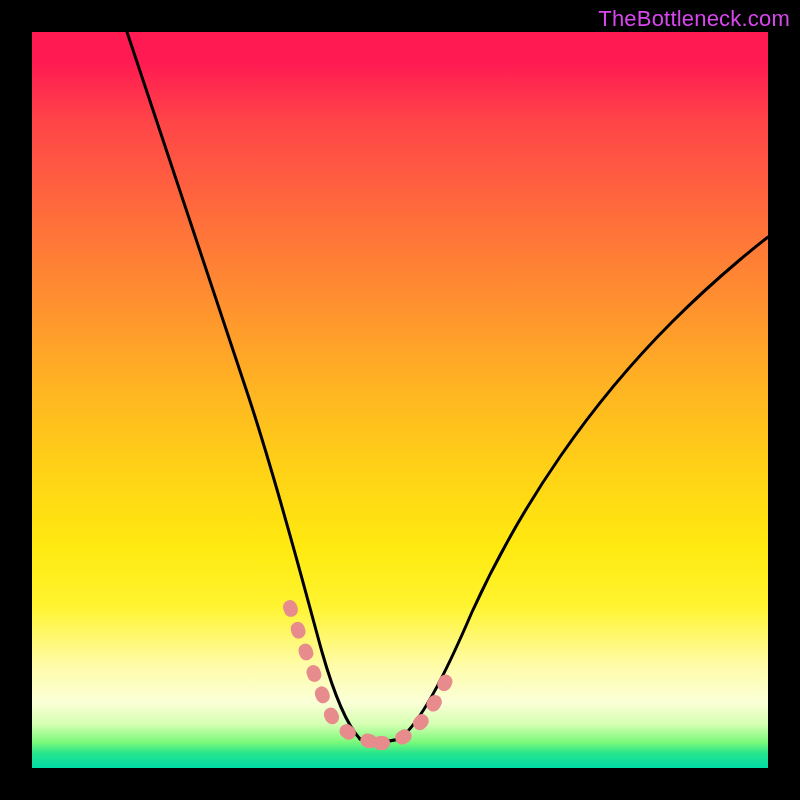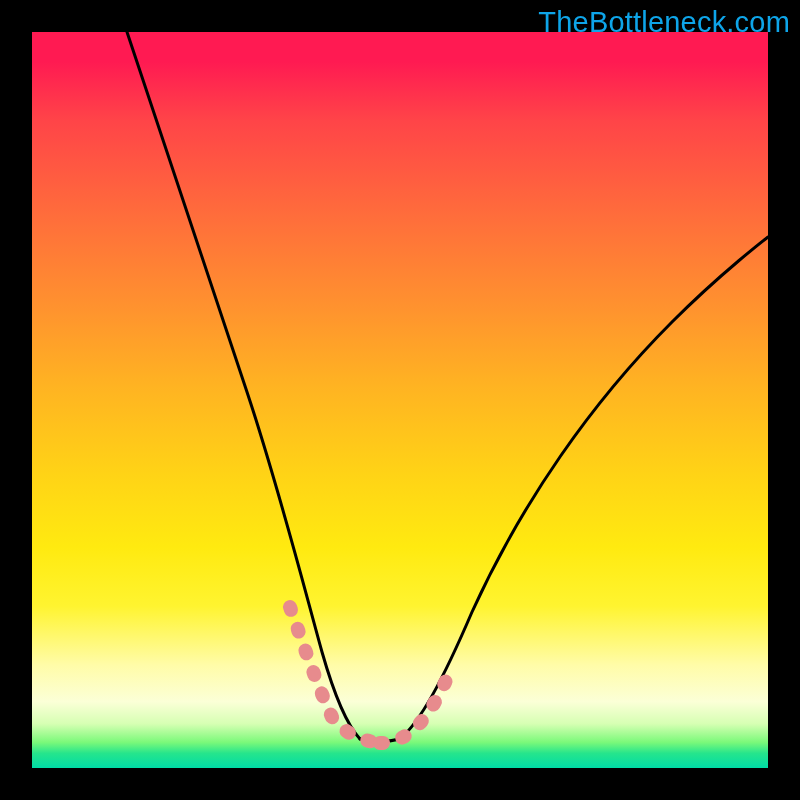--- a/index.html
+++ b/index.html
@@ -16,22 +16,22 @@
     top: 0;
     left: 0;
     width: 800px;
     height: 800px;
     background: #000;
   }
   .attribution {
     position: absolute;
     top: 6px;
     right: 10px;
-    color: #0ea5e9;
-    font-size: 29px;
+    color: #d946ef;
+    font-size: 22px;
     letter-spacing: 0.2px;
     font-weight: 400;
     z-index: 5;
   }
   .plot {
     position: absolute;
     top: 32px;
     left: 32px;
     width: 736px;
     height: 736px;

